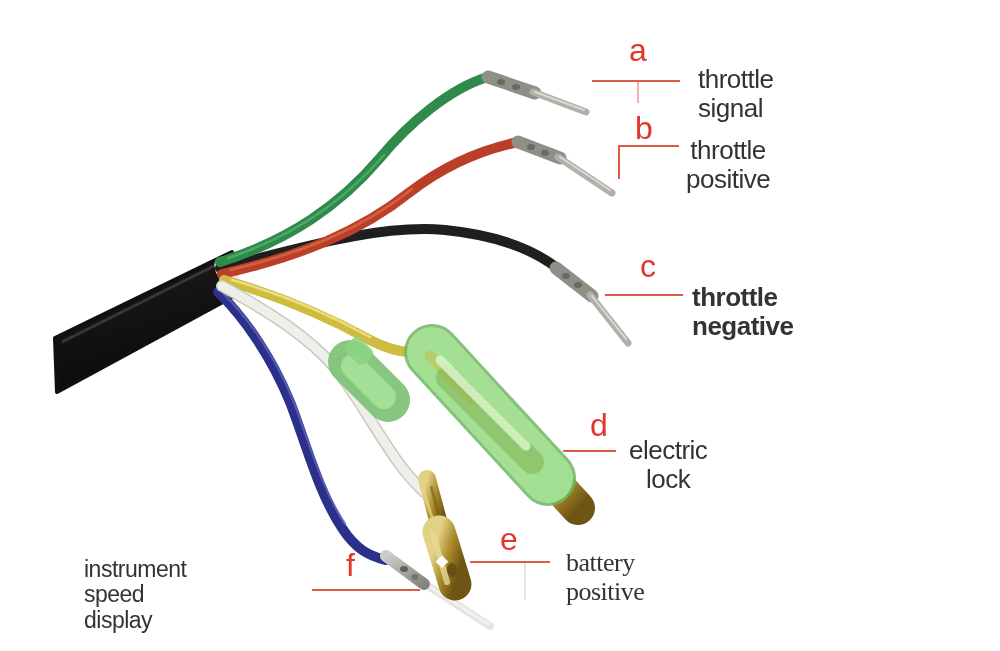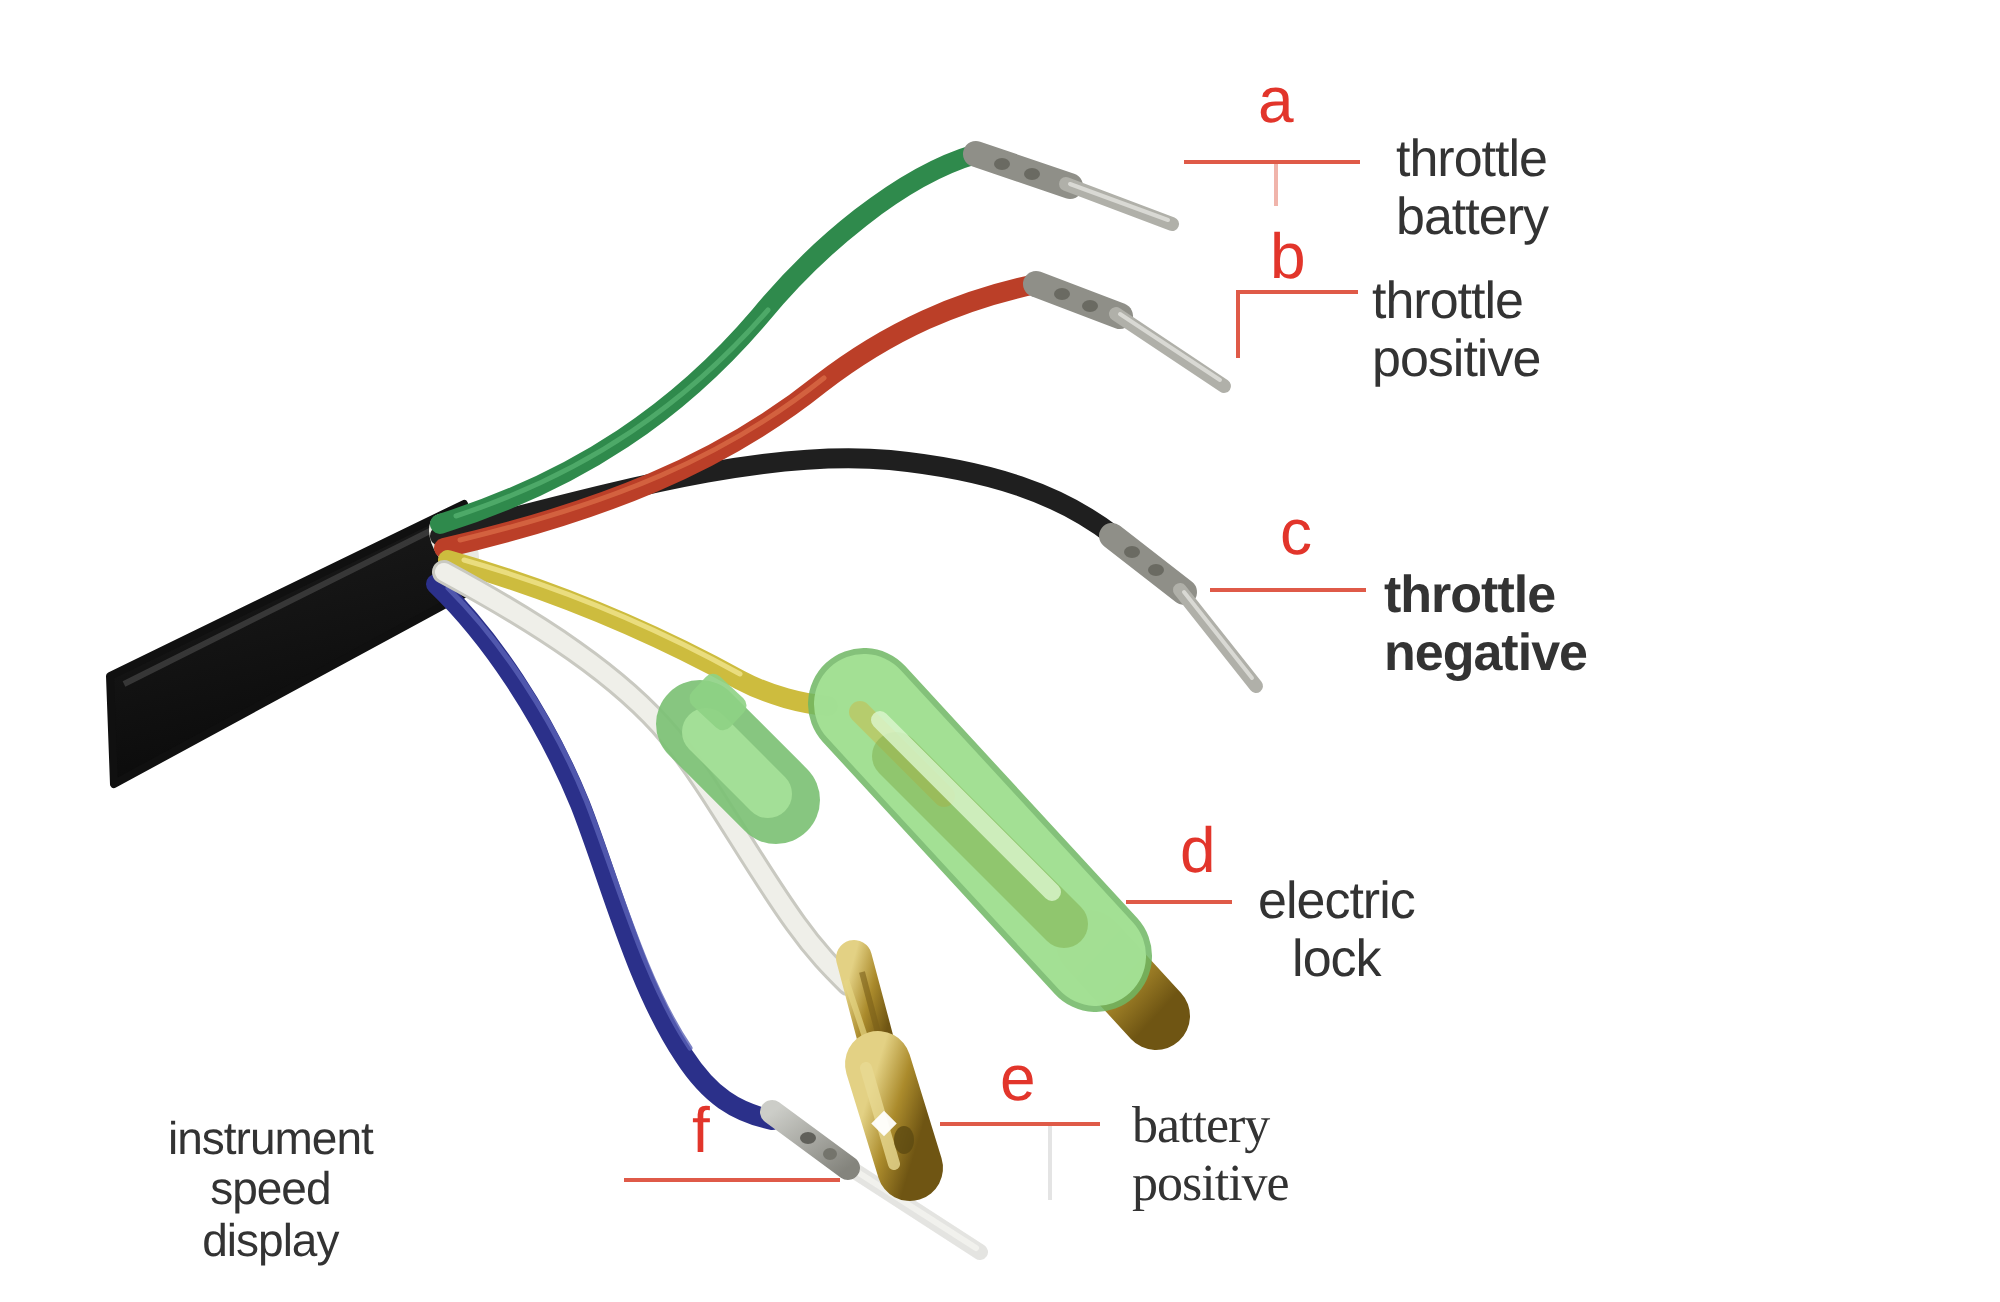--- a/index.html
+++ b/index.html
@@ -21,25 +21,25 @@
   .ann-tick{position:absolute;width:2px;}
   
   .letter-a{left:629px;top:34px;}
   .letter-b{left:635px;top:112px;}
   .letter-c{left:640px;top:250px;}
   .letter-d{left:590px;top:409px;}
   .letter-e{left:500px;top:523px;}
   .letter-f{left:346px;top:549px;}
   
   .label-a{left:698px;top:65px;}
-  .label-b{left:686px;top:136px;}
+  .label-b{left:686px;top:136px;text-align:center;}
   .label-c{left:692px;top:283px;font-weight:bold;}
   .label-d{left:629px;top:436px;text-align:center;}
   .label-e{left:566px;top:549px;font-family:Liberation Serif, serif;}
-  .label-f{left:84px;top:557px;font-size:23px;text-align:center;}
+  .label-f{left:84px;top:557px;font-size:23px;}
   
   .line-a{left:592px;top:80px;width:88px;}
   .line-b{left:618px;top:145px;width:59px;height:32px;background:none;
           border-top:2px solid #df5a48;border-left:2px solid #df5a48;}
   .line-c{left:605px;top:294px;width:78px;}
   .line-d{left:563px;top:450px;width:53px;}
   .line-e{left:470px;top:561px;width:80px;}
   .line-f{left:312px;top:589px;width:108px;}
   .tick-a{left:637px;top:82px;height:21px;background:#f0b4ab;}
   .tick-e{left:524px;top:563px;height:37px;background:#d8d8d8;opacity:.7;}
@@ -157,21 +157,21 @@
       <line x1="386" y1="556" x2="424" y2="584" stroke="url(#silverGrad)" stroke-width="12" stroke-linecap="round"></line>
       <ellipse cx="404" cy="569" rx="4" ry="3" fill="#60605a"></ellipse>
       <ellipse cx="415" cy="577" rx="3.5" ry="3" fill="#74746c"></ellipse>
     </g>
   </svg>
 
   <div class="ann">
     <span class="ann-letter letter-a">a</span>
     <div class="ann-line line-a"></div>
     <div class="ann-tick tick-a"></div>
-    <span class="ann-label label-a">throttle battery</span>
+    <span class="ann-label label-a">throttle signal</span>
   </div>
 
   <div class="ann">
     <span class="ann-letter letter-b">b</span>
     <div class="ann-line line-b"></div>
     <span class="ann-label label-b">throttle positive</span>
   </div>
 
   <div class="ann">
     <span class="ann-letter letter-c">c</span>

